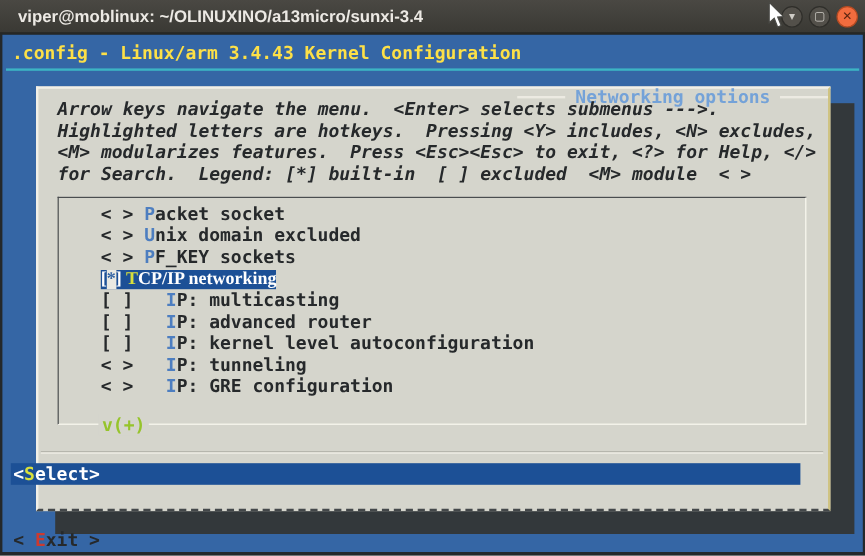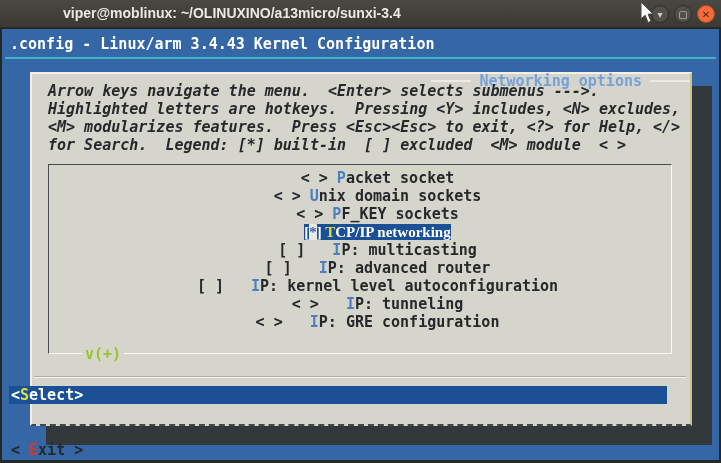--- a/index.html
+++ b/index.html
@@ -15,21 +15,20 @@
   .titlebar {
     position:absolute; left:0; top:0; width:721px; height:28px;
     background:linear-gradient(#4a4843, #3a3934);
     border-bottom:1px solid #292824;
   }
   .titlebar-text {
     position:absolute; left:15px; top:5px;
     font-family:"Liberation Sans", sans-serif;
     font-size:14px; font-weight:bold; color:#ece9e4;
     white-space:nowrap;
-    margin-left:48px;
   }
   .winbtn {
     position:absolute; top:5px; width:18px; height:18px; border-radius:50%;
     font-family:"DejaVu Sans", sans-serif;
     font-size:10px; line-height:17px; text-align:center;
     color:#cfccc6; background:#53504a;
     border:1px solid #2f2e2a;
   }
   .winbtn.min   { left:651px; }
   .winbtn.max   { left:674px; }
@@ -37,21 +36,21 @@
 
   
   .terminal {
     position:absolute; left:2px; top:29px; width:717px; height:431px;
     background:#3566a5;
     font-size:15px; font-weight:bold; line-height:18px;
     color:#26292b;
   }
   .term-header {
     position:absolute; left:8px; top:6px;
-    color:#ffffff; white-space:pre;
+    color:#fde047; white-space:pre;
   }
   .term-hr {
     position:absolute; left:3px; top:28px; width:711px; height:0;
     border-top:2px solid #3cb4c4;
   }
 
   
   .shadow {
     position:absolute; left:44px; top:57px; width:666px; height:359px;
     background:#33383b;
@@ -70,21 +69,21 @@
   .title-line { width:40px; height:0; border-top:2px solid #eceae2; }
 
   .instructions { position:absolute; left:16px; top:8px; }
   .instr-line { white-space:pre; height:18px;font-style:italic; }
 
   .listbox {
     position:absolute; left:16px; top:90px; width:624px; height:190px;
     border-top:1px solid #4a4d4f; border-left:1px solid #4a4d4f;
     border-right:1px solid #fbf9f1; border-bottom:1px solid #fbf9f1;
   }
-  .menu-item { white-space:pre; height:18px; padding-left:35px;text-align:center; }
+  .menu-item { white-space:pre; height:18px; padding-left:35px; }
   .menu-item:first-child { padding-top:4px; height:22px; }
   .hotkey { color:#4d7ec0; }
   .menu-item .sel {
     background:#1c5096; color:#fff;font-family:Liberation Serif, serif;
   }
   .menu-item .sel .hotkey { color:#d8e03c; }
   .cursor-cell { background:#e9e9e2; color:#3566a5; }
 
   .more-indicator {
     position:absolute; left:50px; top:271px;
@@ -138,21 +137,21 @@
         <div class="instr-line">Arrow keys navigate the menu.  &lt;Enter&gt; selects submenus ---&gt;.</div>
         <div class="instr-line">Highlighted letters are hotkeys.  Pressing &lt;Y&gt; includes, &lt;N&gt; excludes,</div>
         <div class="instr-line">&lt;M&gt; modularizes features.  Press &lt;Esc&gt;&lt;Esc&gt; to exit, &lt;?&gt; for Help, &lt;/&gt;</div>
         <div class="instr-line">for Search.  Legend: [*] built-in  [ ] excluded  &lt;M&gt; module  &lt; &gt;</div>
       </div>
 
       <div class="listbox">
 
         <div class="menu-item"><span>&lt; &gt;</span><span> </span><span class="hotkey">P</span><span>acket socket</span></div>
 
-        <div class="menu-item"><span>&lt; &gt;</span><span> </span><span class="hotkey">U</span><span>nix domain sockets</span></div>
+        <div class="menu-item"><span>&lt; &gt;</span><span> </span><span class="hotkey">U</span><span>nix domain excluded</span></div>
 
 
         <div class="menu-item"><span>&lt; &gt;</span><span> </span><span class="hotkey">P</span><span>F_KEY sockets</span></div>
 
         <div class="menu-item"><span class="sel"><span>[</span><span class="cursor-cell">*</span><span>]</span><span> </span><span class="hotkey">T</span><span>CP/IP networking</span></span></div>
 
         <div class="menu-item"><span>[ ]</span><span>   </span><span class="hotkey">I</span><span>P: multicasting</span></div>
 
         <div class="menu-item"><span>[ ]</span><span>   </span><span class="hotkey">I</span><span>P: advanced router</span></div>
 

